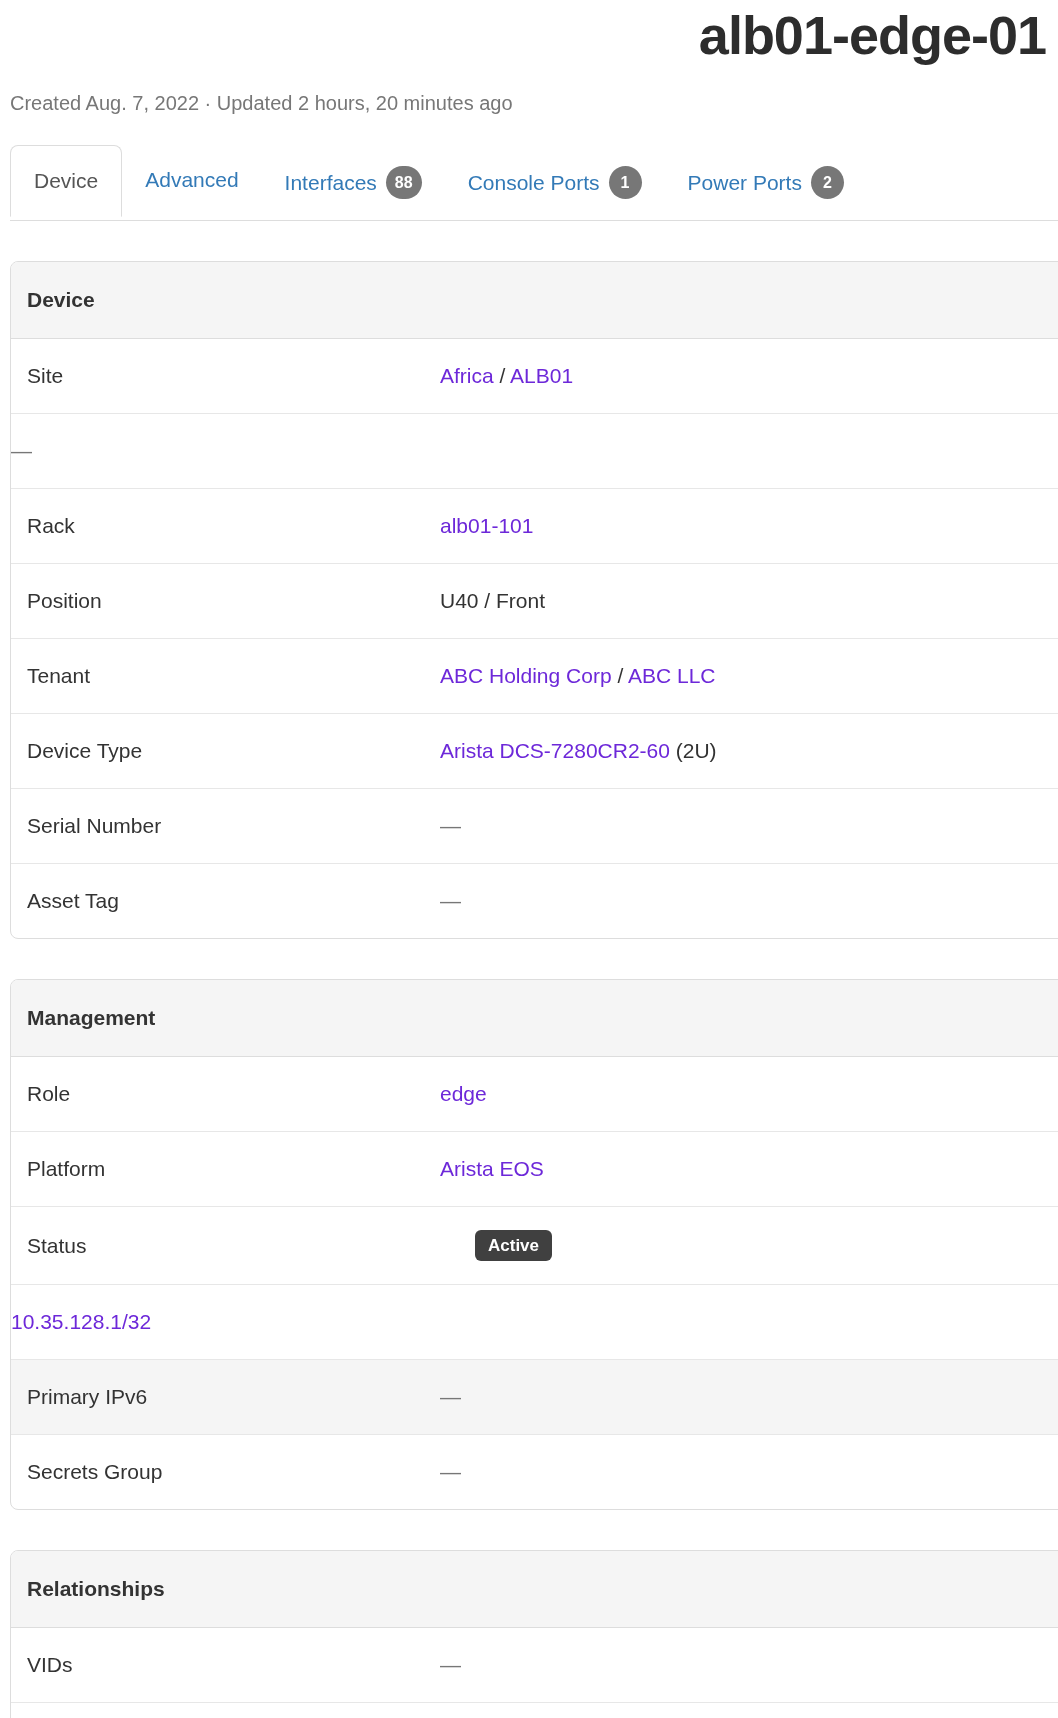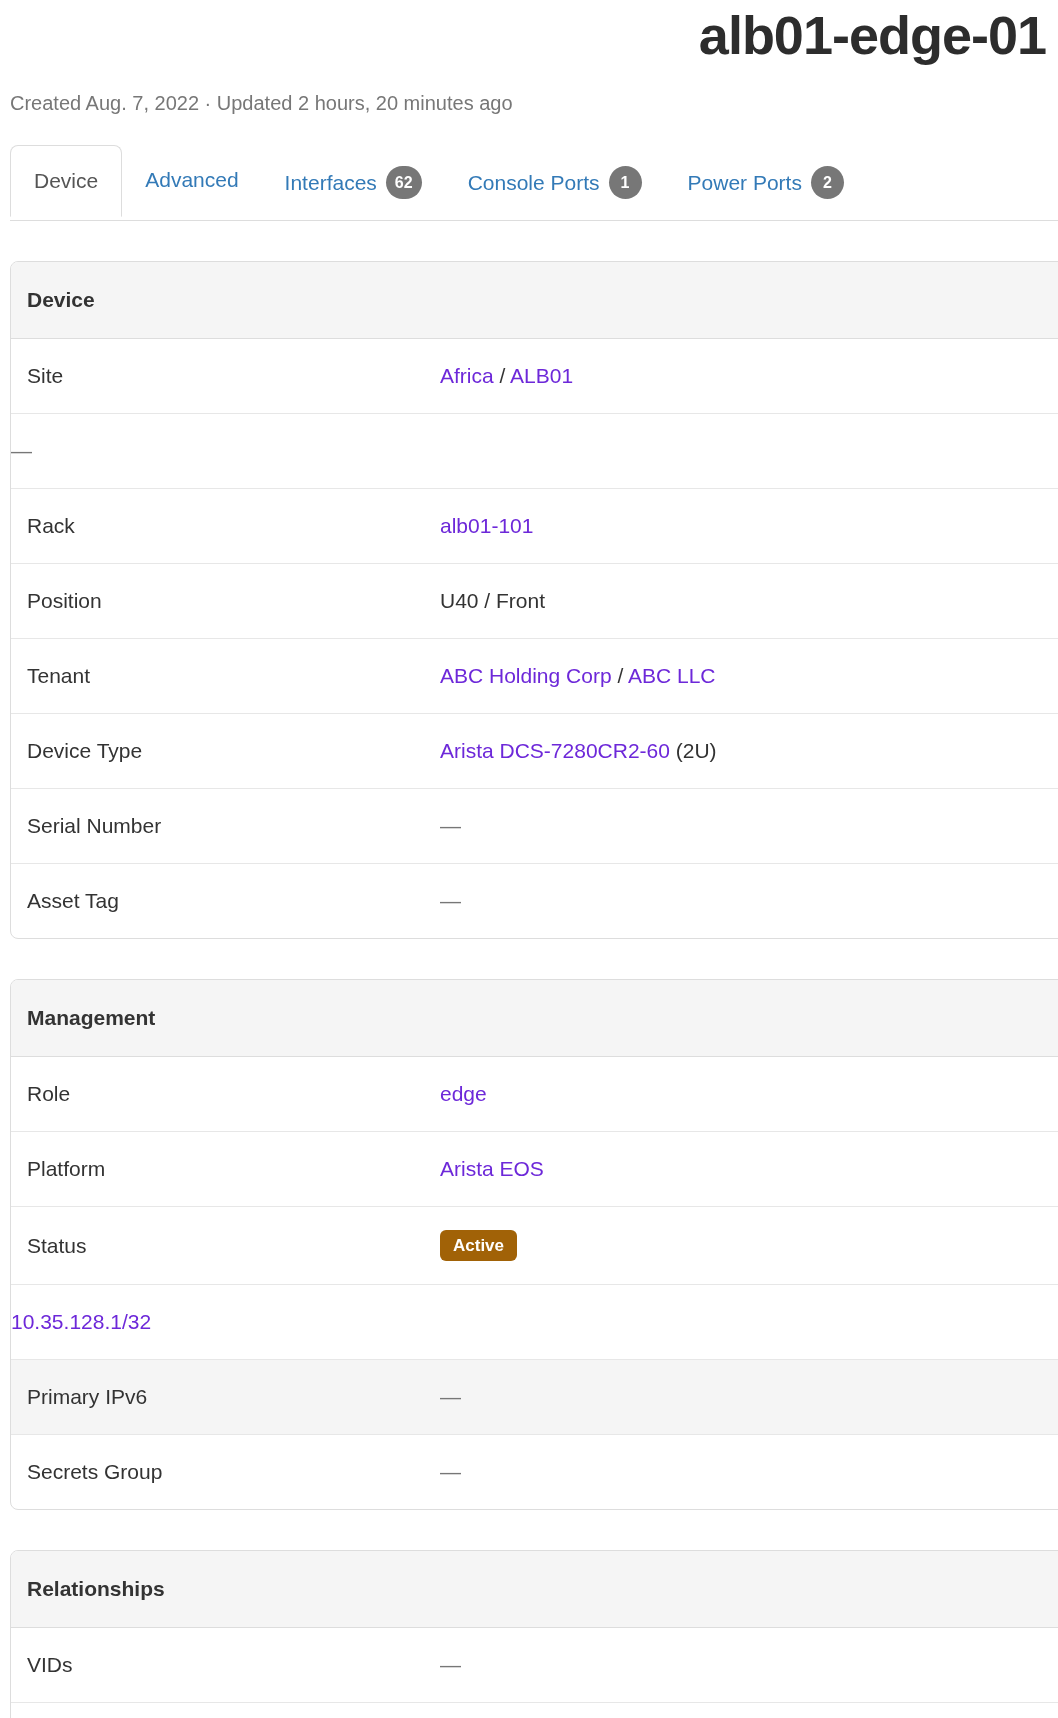--- a/index.html
+++ b/index.html
@@ -87,21 +87,21 @@
         </a>
       </li>
       <li class="tab">
         <a>
           <span>Advanced</span>
         </a>
       </li>
       <li class="tab">
         <a>
           <span>Interfaces</span>
-          <span class="badge">62</span>
+          <span class="badge">88</span>
         </a>
       </li>
       <li class="tab">
         <a>
           <span>Console Ports</span>
           <span class="badge">1</span>
         </a>
       </li>
       <li class="tab">
         <a>
@@ -150,21 +150,21 @@
         <div class="attr-row">
           <div class="label">Role</div>
           <div class="value"><a class="lnk">edge</a></div>
         </div>
         <div class="attr-row">
           <div class="label">Platform</div>
           <div class="value"><a class="lnk">Arista EOS</a></div>
         </div>
         <div class="attr-row">
           <div class="label">Status</div>
-          <div class="value"><span class="status-badge" style="background: #a16207;">Active</span></div>
+          <div class="value"><span class="status-badge" style="background: #404040; margin-left: 35px;">Active</span></div>
         </div>
         <div class="attr-row">
           <div class="value"><a class="lnk">10.35.128.1/32</a></div>
         </div>
         <div class="attr-row shaded">
           <div class="label">Primary IPv6</div>
           <div class="value"><span class="muted">—</span></div>
         </div>
         <div class="attr-row">
           <div class="label">Secrets Group</div>

